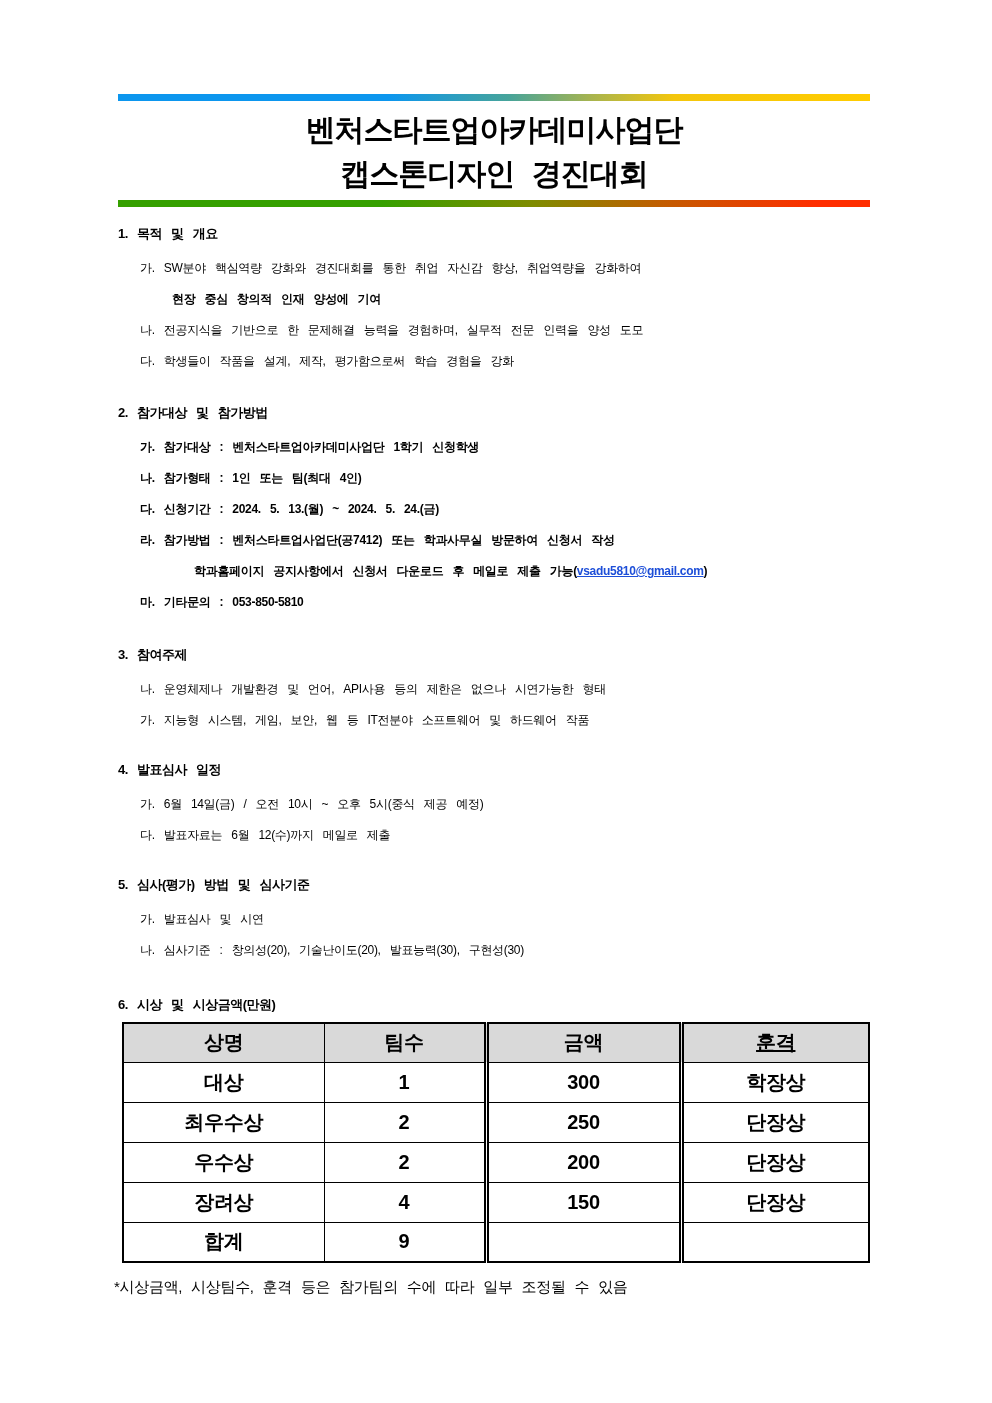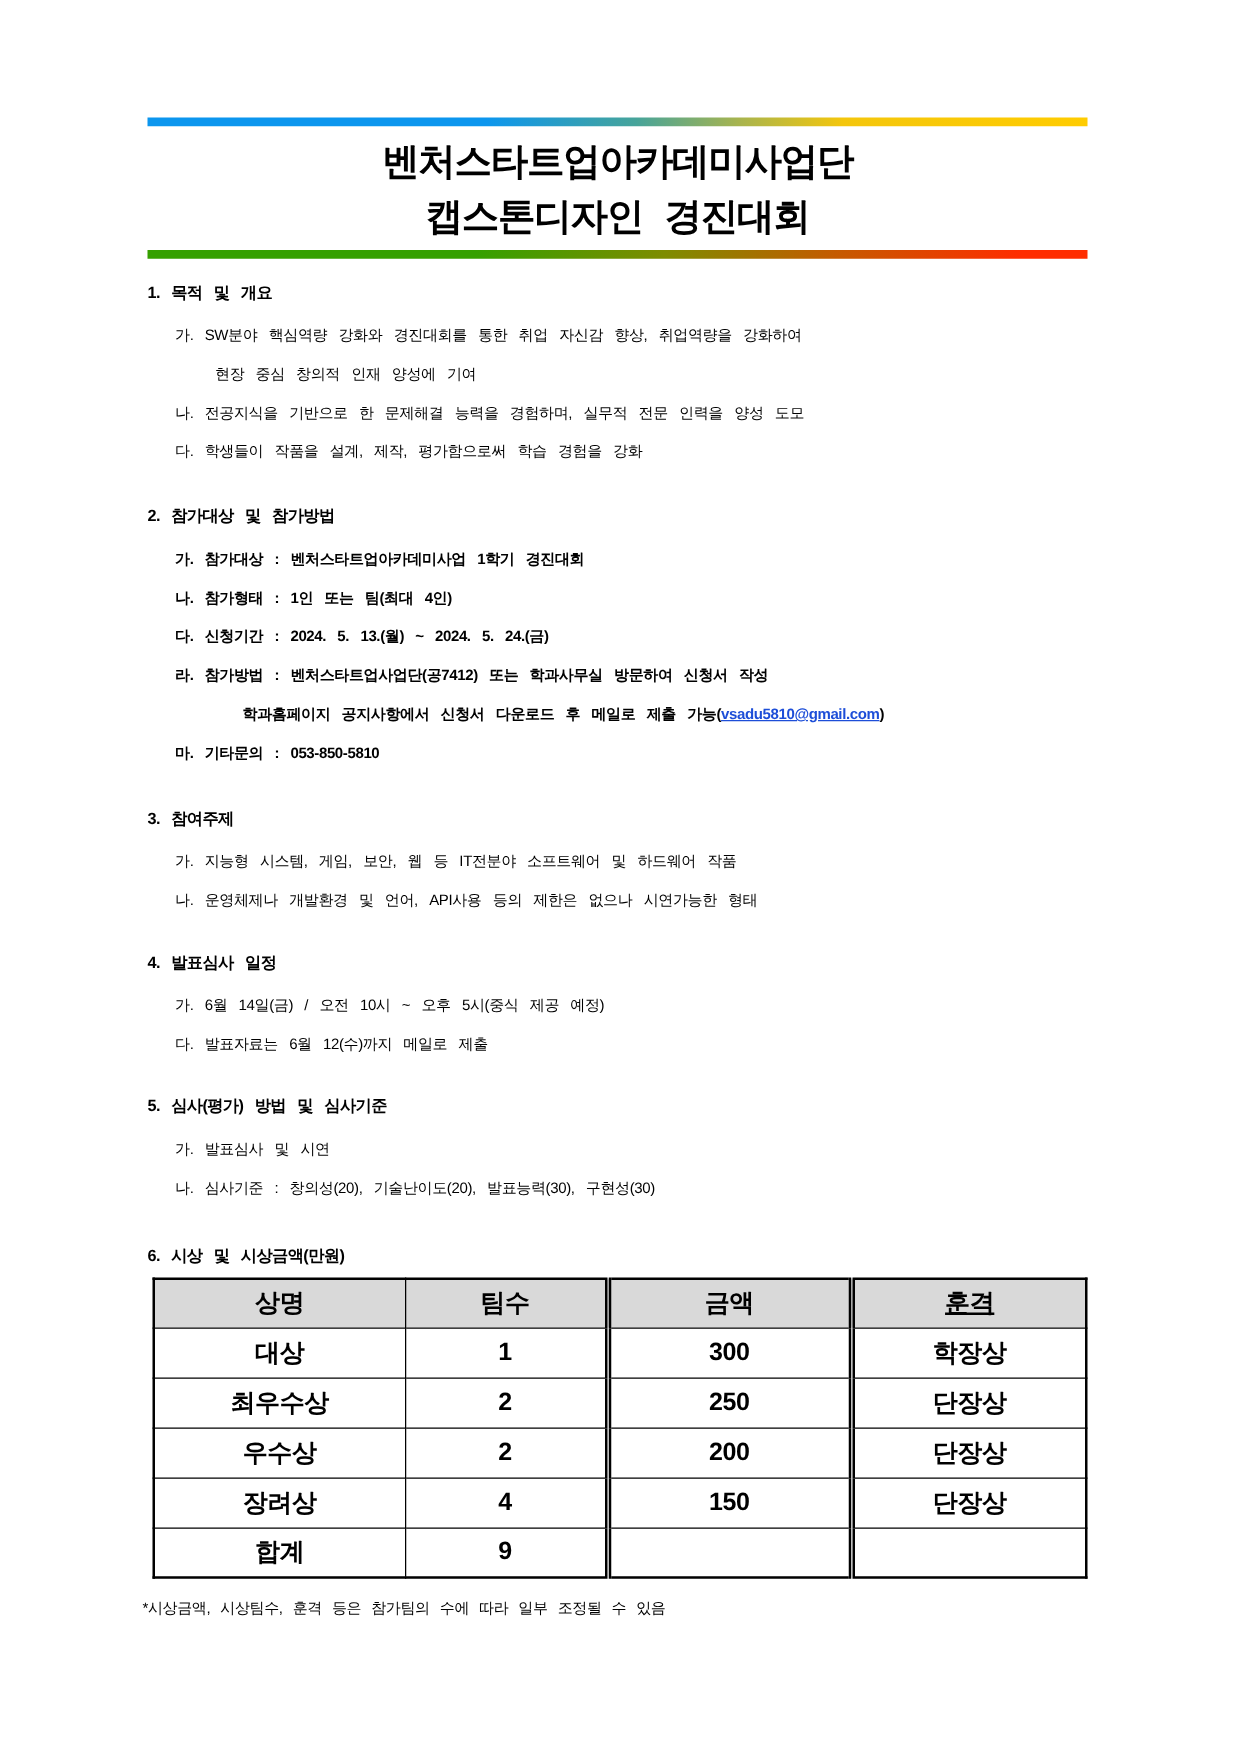--- a/index.html
+++ b/index.html
@@ -32,21 +32,21 @@
     font-size: 13px; font-weight: bold; line-height: 22px;
     word-spacing: 6px; letter-spacing: -0.5px;
   }
   .sec1 { margin-top: 16px; }
   .items { margin-top: 8px; }
   .item {
     font-size: 12px; line-height: 31px;
     margin-left: 22px; word-spacing: 6px; letter-spacing: -0.3px;
   }
   .item.bold { font-weight: bold; }
-  .item.cont1 { margin-left: 54px; }
+  .item.cont1 { margin-left: 54px; font-weight: bold; }
   .item.cont2 { margin-left: 76px; }
 
   a.email {
     color: #1d4ed8; font-weight: bold;
     text-decoration: underline; cursor: pointer;
     word-spacing: 0;
   }
 
   table.awards {
     margin-top: 6px; margin-left: 4px;
@@ -62,21 +62,21 @@
     letter-spacing: -0.3px;
   }
   table.awards th { height: 39px; font-weight: bold; }
   table.awards td { height: 40px; font-weight: bold; }
   table.awards th.dbl, table.awards td.dbl { border-left: 5px double #000; }
   col.c1 { width: 201px; } col.c2 { width: 162px; }
   col.c3 { width: 195px; } col.c4 { width: 188px; }
 
   .footnote {
     margin-top: 15px; margin-left: -4px;
-    font-size: 12px; word-spacing: 5px; letter-spacing: -0.3px;
+    font-size: 15px; word-spacing: 5px; letter-spacing: -0.3px;
   }
 </style>
 </head>
 <body>
 
 <div class="content">
 
   <div class="grad-bar bar-top" style="background: linear-gradient(90deg, rgb(12, 150, 238) 0%, rgb(12, 150, 238) 36%, rgb(71, 164, 154) 52%, rgb(168, 180, 78) 63%, rgb(244, 198, 12) 74%, rgb(255, 204, 0) 100%);"></div>
 
   <div class="title-block">
@@ -92,34 +92,34 @@
       <div class="item">가. SW분야 핵심역량 강화와 경진대회를 통한 취업 자신감 향상, 취업역량을 강화하여</div>
       <div class="item cont1">현장 중심 창의적 인재 양성에 기여</div>
       <div class="item">나. 전공지식을 기반으로 한 문제해결 능력을 경험하며, 실무적 전문 인력을 양성 도모</div>
       <div class="item">다. 학생들이 작품을 설계, 제작, 평가함으로써 학습 경험을 강화</div>
     </div>
   </div>
 
   <div class="section">
     <div class="section-heading">2. 참가대상 및 참가방법</div>
     <div class="items">
-      <div class="item bold">가. 참가대상 : 벤처스타트업아카데미사업 1학기 경진대회</div>
+      <div class="item bold">가. 참가대상 : 벤처스타트업아카데미사업단 1학기 신청학생</div>
       <div class="item bold">나. 참가형태 : 1인 또는 팀(최대 4인)</div>
       <div class="item bold">다. 신청기간 : 2024. 5. 13.(월) ~ 2024. 5. 24.(금)</div>
       <div class="item bold">라. 참가방법 : 벤처스타트업사업단(공7412) 또는 학과사무실 방문하여 신청서 작성</div>
       <div class="item bold cont2"><span>학과홈페이지 공지사항에서 신청서 다운로드 후 메일로 제출 가능(</span><a class="email">vsadu5810@gmail.com</a><span>)</span></div>
       <div class="item bold">마. 기타문의 : 053-850-5810</div>
     </div>
   </div>
 
   <div class="section s3">
     <div class="section-heading">3. 참여주제</div>
     <div class="items">
+      <div class="item">나. 운영체제나 개발환경 및 언어, API사용 등의 제한은 없으나 시연가능한 형태</div>
       <div class="item">가. 지능형 시스템, 게임, 보안, 웹 등 IT전분야 소프트웨어 및 하드웨어 작품</div>
-      <div class="item">나. 운영체제나 개발환경 및 언어, API사용 등의 제한은 없으나 시연가능한 형태</div>
     </div>
   </div>
 
   <div class="section s4">
     <div class="section-heading">4. 발표심사 일정</div>
     <div class="items">
       <div class="item">가. 6월 14일(금) / 오전 10시 ~ 오후 5시(중식 제공 예정)</div>
       <div class="item">다. 발표자료는 6월 12(수)까지 메일로 제출</div>
     </div>
   </div>

